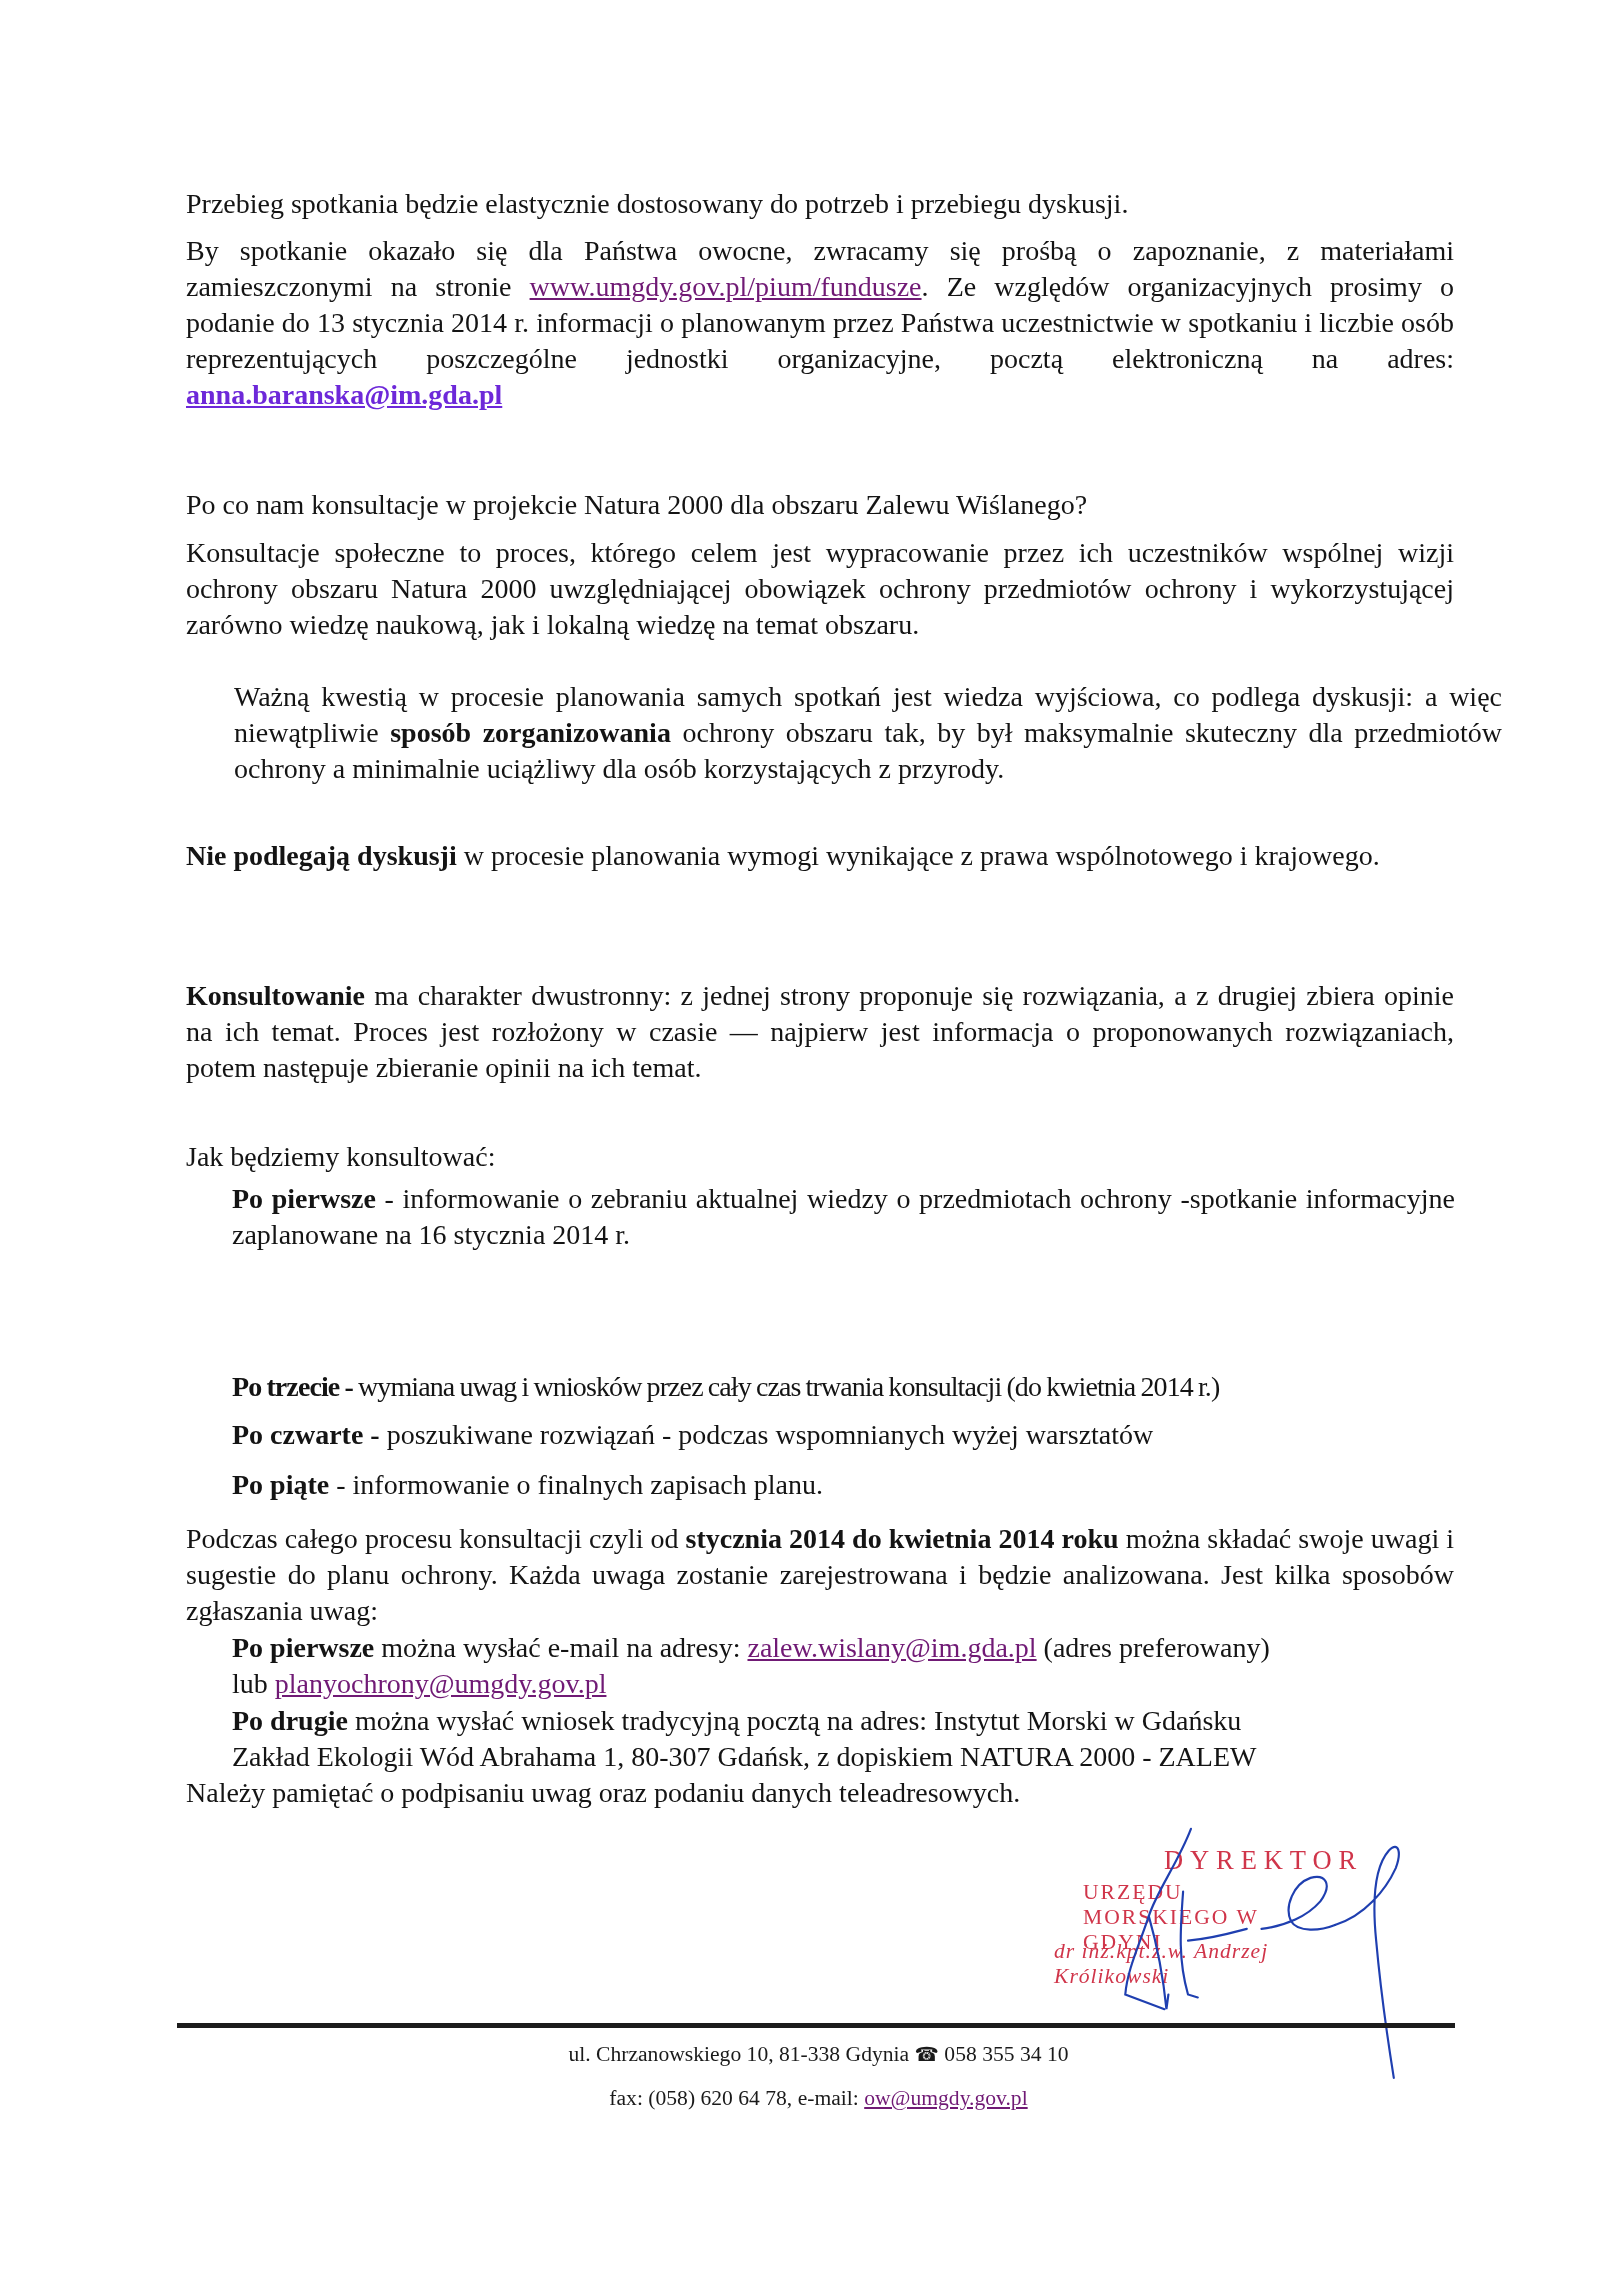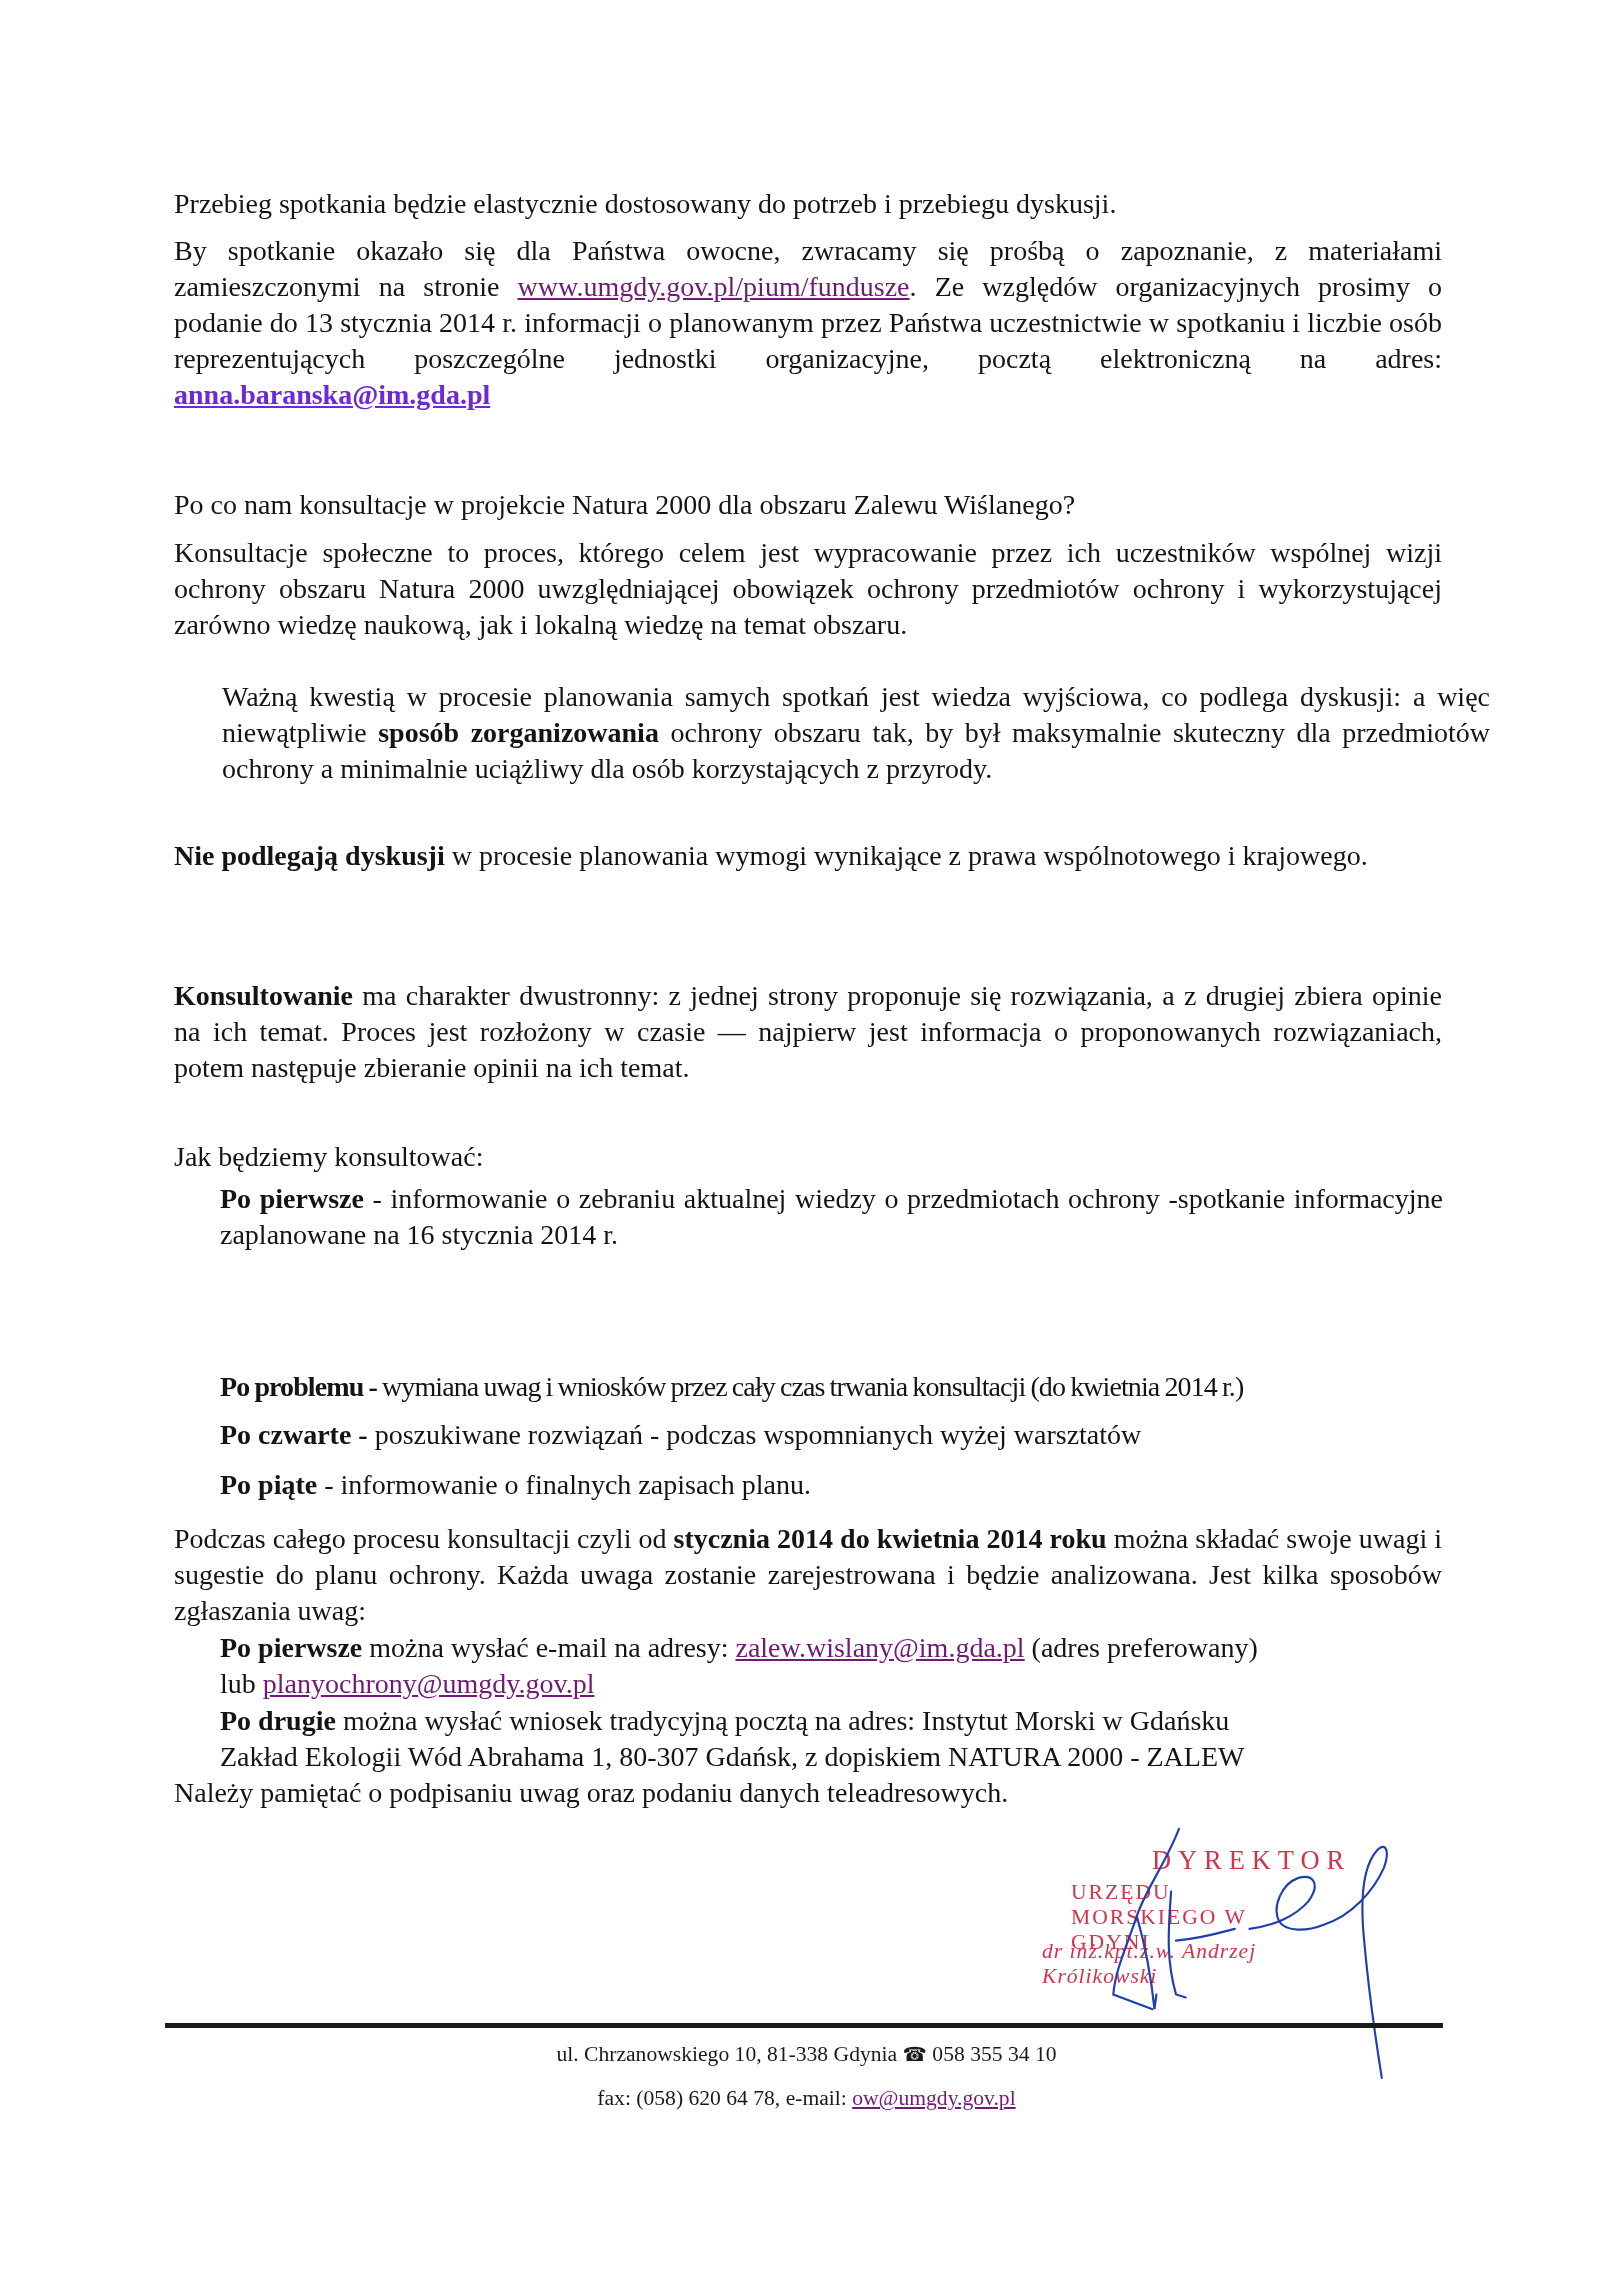--- a/index.html
+++ b/index.html
@@ -1,18 +1,18 @@
 <!DOCTYPE html>
 <html><head>
 <meta charset="utf-8">
 <style>
   html, body { margin: 0; padding: 0; background: #ffffff; }
   body { width: 1613px; height: 2285px; position: relative; overflow: hidden;
          font-family: "Liberation Serif", "DejaVu Serif", serif; color: #141414; }
-  .page { position: absolute; left: 0; top: 0; width: 1302px; height: 2285px; background: #fff; }
+  .page { position: absolute; left: 12px; top: 0; width: 1302px; height: 2285px; background: #fff; }
   .blk { position: absolute; left: 174px; width: 1268px; font-size: 28px; line-height: 36px; }
   .just { text-align: justify; text-align-last: left; }
   .ind { left: 220px; width: 1223px; }
   a, .link { color: #701a75; text-decoration: underline; }
   .boldlink { font-weight: bold; color: #6d28d9; }
   b { font-weight: bold; }
   .heading { font-weight: normal; font-size: 28px; }
   .center { text-align: center; }
   .condensed { letter-spacing: -0.9px; word-spacing: -1px; }
   .line { display: block; }
@@ -62,21 +62,21 @@
   <div class="blk heading" style="top:1139px;">
     <span>Jak będziemy konsultować:</span>
   </div>
 
   <div class="blk ind just" style="top:1181px;">
     <b>Po pierwsze</b><span> - informowanie o zebraniu aktualnej wiedzy o przedmiotach ochrony -spotkanie informacyjne  zaplanowane na 16 stycznia 2014 r.</span>
   </div>
 
 
   <div class="blk ind condensed" style="top:1369px;">
-    <b>Po problemu -</b><span> wymiana uwag i wniosków przez cały czas trwania konsultacji (do kwietnia 2014 r.)</span>
+    <b>Po trzecie -</b><span> wymiana uwag i wniosków przez cały czas trwania konsultacji (do kwietnia 2014 r.)</span>
   </div>
 
   <div class="blk ind" style="top:1417px;">
     <b>Po czwarte -</b><span> poszukiwane rozwiązań - podczas wspomnianych wyżej warsztatów</span>
   </div>
 
   <div class="blk ind" style="top:1467px;">
     <b>Po piąte</b><span> - informowanie o finalnych zapisach planu.</span>
   </div>
 

